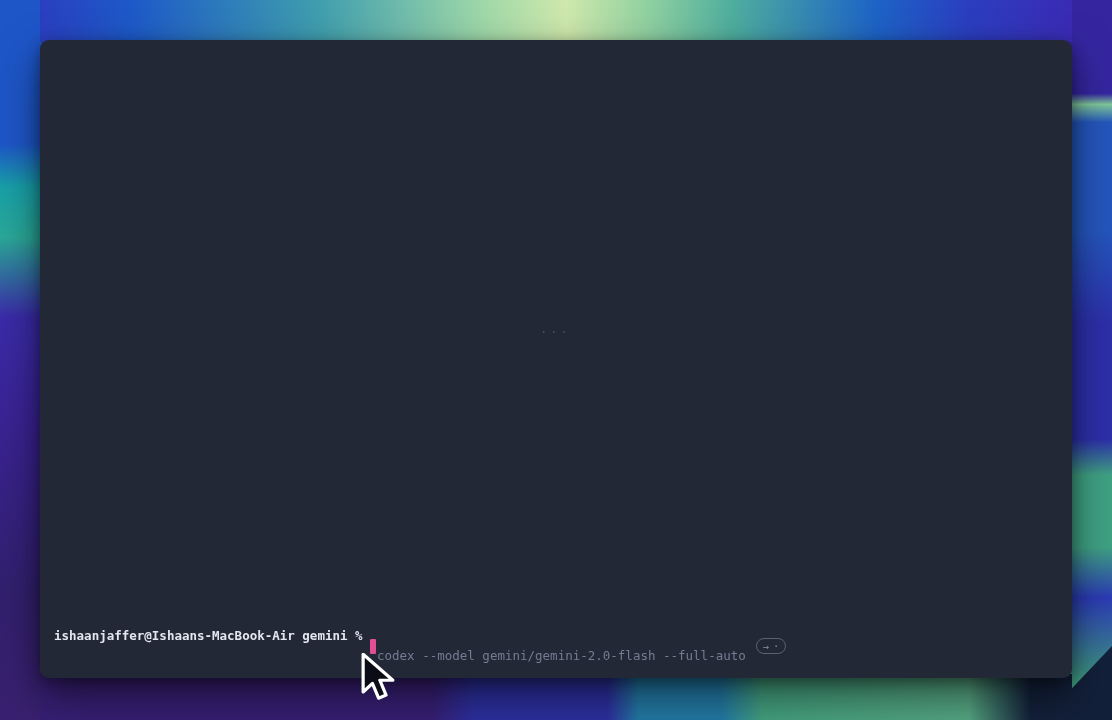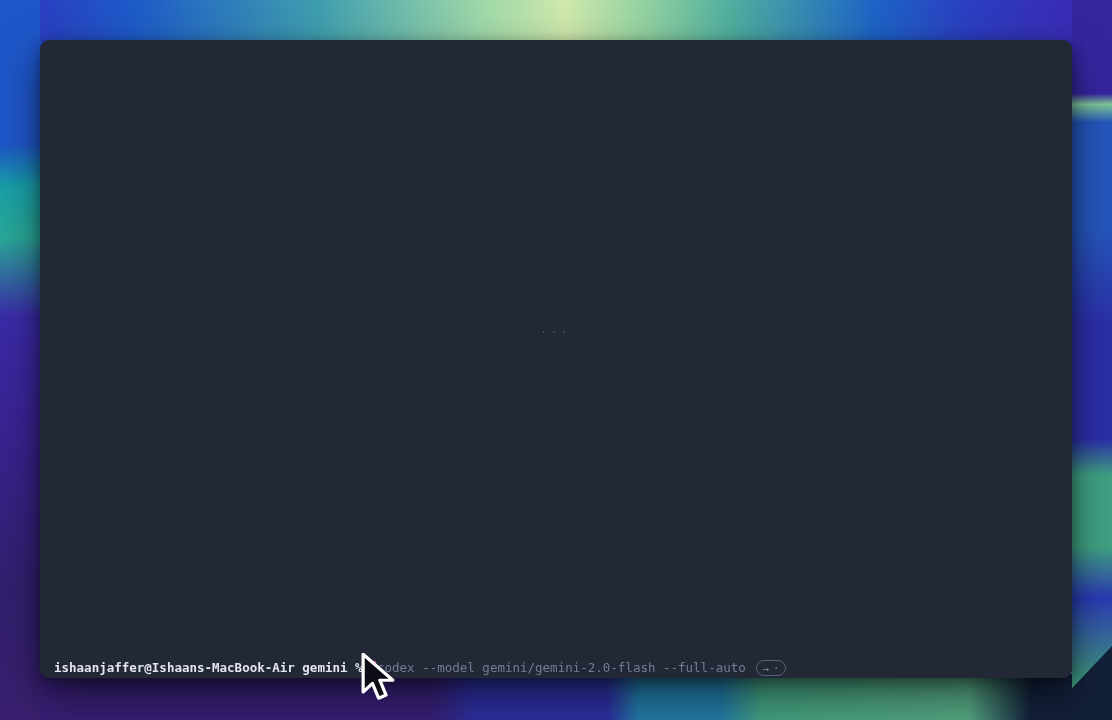--- a/index.html
+++ b/index.html
@@ -51,32 +51,32 @@
     width: 1032px; height: 638px;
     background: #232837;
     border-radius: 9px;
     box-shadow: 0 18px 42px rgba(0,0,0,0.5), 0 4px 14px rgba(0,0,0,0.35);
   }
   .loading-ellipsis {
     position: absolute; left: 500px; top: 282px;
     color: #4a5263; font-size: 12px; letter-spacing: 3px;
   }
   .prompt-line {
-    position: absolute; left: 14px; bottom: 2px; right: 14px;
+    position: absolute; left: 14px; bottom: 14px; right: 14px;
     display: flex; align-items: flex-start;
     font-size: 12.5px; line-height: 16px; white-space: pre;
   }
   .prompt-seg { color: #e2e6ee; font-weight: 700; }
   .prompt-gap { display: inline-block; width: 7.5px; }
   .input-zone { display: flex; align-items: center; }
   .caret {
     display: inline-block; width: 6px; height: 15px;
     background: #e04f93; border-radius: 1px; margin-right: 1px;
   }
-  .suggestion { color: #747d90; font-weight: 400; }
+  .suggestion { color: #747d90; font-weight: 400; margin-top: 20px; }
   .hint-badge {
     display: inline-flex; align-items: center; gap: 4px;
     margin-left: 10px; padding: 0 6px; height: 16px;
     border: 1px solid #596273; border-radius: 9px;
     color: #8a93a6; font-size: 10.5px; line-height: 14px;
   }
 
   
   .mouse-pointer {
     position: absolute; left: 360px; top: 653px;

